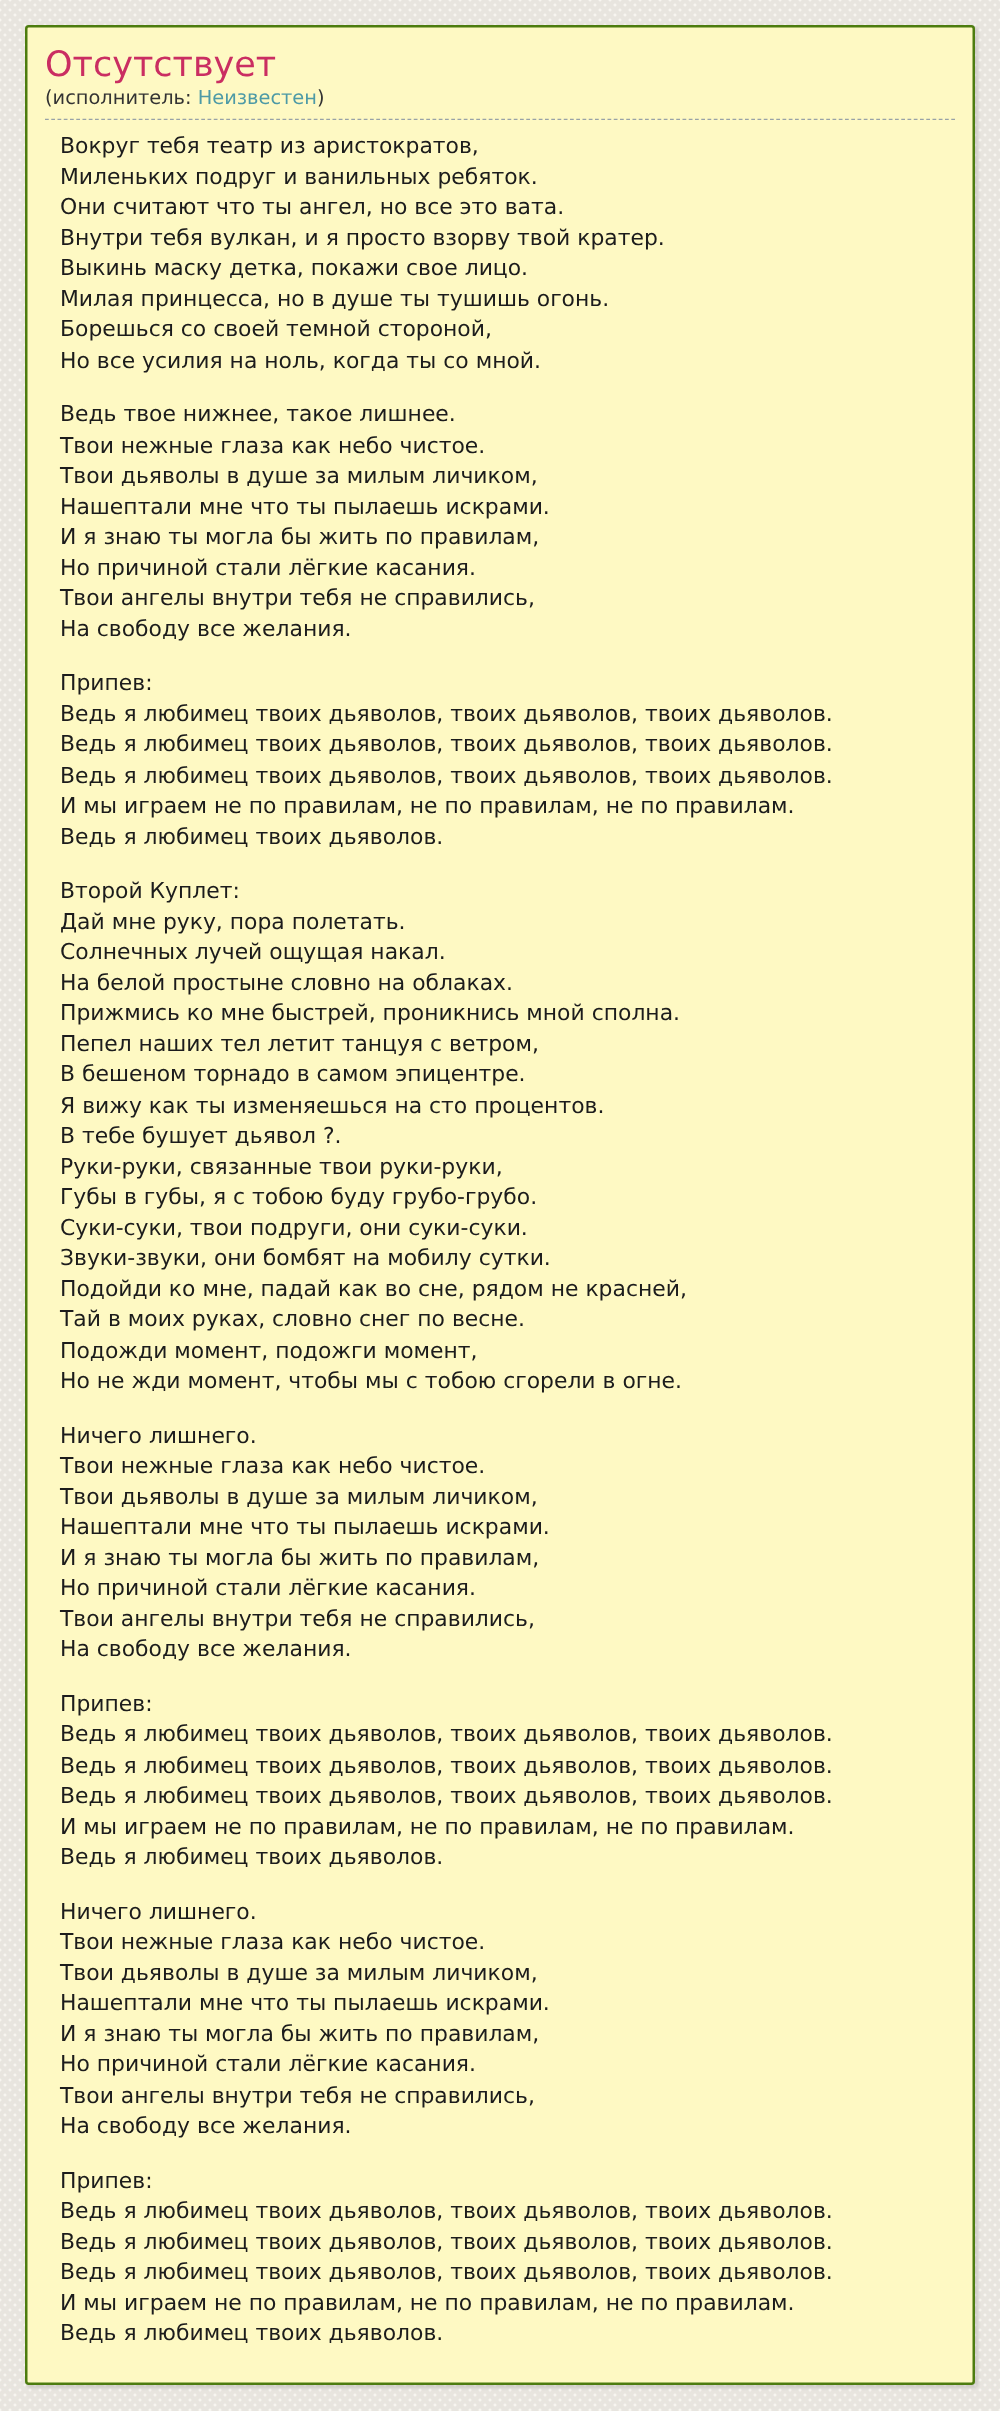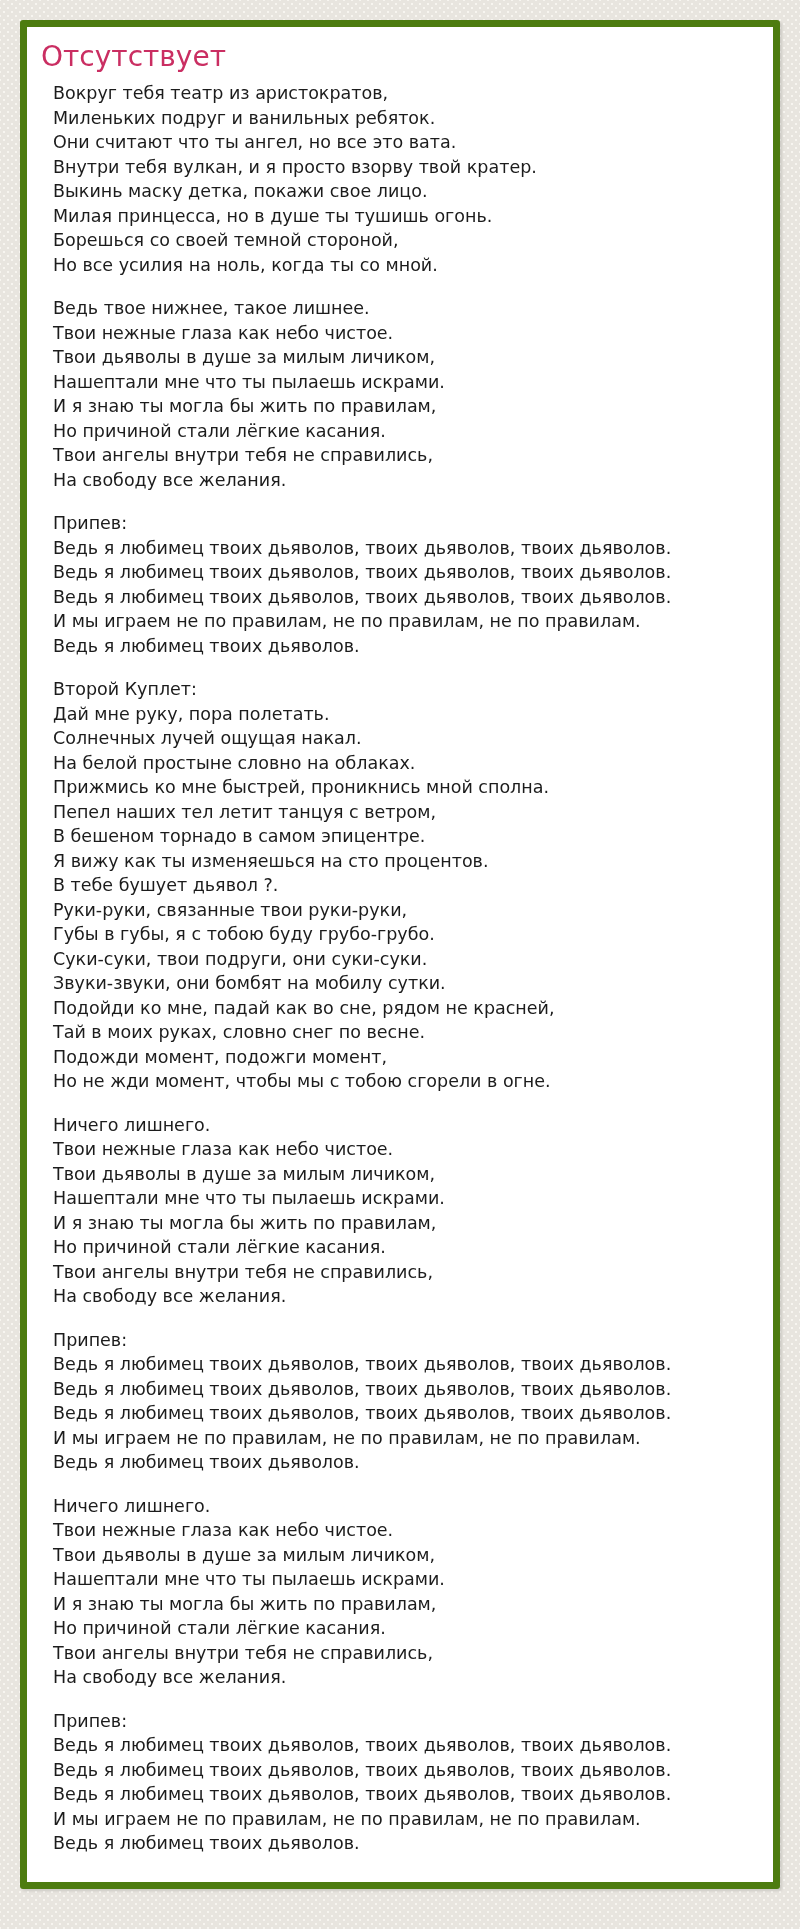--- a/index.html
+++ b/index.html
@@ -10,22 +10,22 @@
     font-family: "DejaVu Sans", "Liberation Sans", sans-serif;
     background-color: #e8e5df;
     background-image:
       radial-gradient(circle, #f7f5f0 1px, rgba(247,245,240,0) 1.4px),
       radial-gradient(circle, #f7f5f0 1px, rgba(247,245,240,0) 1.4px);
     background-size: 8px 8px;
     background-position: 0 0, 4px 4px;
   }
   .card {
     margin: 20px 20px 24px 20px;
-    background: #ffffff;
-    border: 7px solid #4d7c0f;
+    background: #fef9c3;
+    border: 2px solid #4d7c0f;
     border-radius: 3px;
     box-shadow: 2px 2px 3px rgba(0,0,0,0.12);
     padding: 12px 14px 26px 14px;
   }
   h1.song-title {
     margin: 2px 0 0 0;
     font-size: 28px;
     line-height: 1.12;
     font-weight: 400;
     color: #ca2e62;
@@ -50,20 +50,23 @@
     color: #1c1c1c;
   }
   .lyrics p { margin: 0 0 19px 12px; }
   .lyrics p:last-child { margin-bottom: 0; }
 </style>
 </head>
 <body>
 
 <div class="card">
   <h1 class="song-title">Отсутствует</h1>
+  <div class="artist-line">
+    <span>(исполнитель: </span><a>Неизвестен</a><span>)</span>
+  </div>
   <div class="lyrics" id="lyrics">
       <p><span>Вокруг тебя театр из аристократов,</span><br><span>Миленьких подруг и ванильных ребяток.</span><br><span>Они считают что ты ангел, но все это вата.</span><br><span>Внутри тебя вулкан, и я просто взорву твой кратер.</span><br><span>Выкинь маску детка, покажи свое лицо.</span><br><span>Милая принцесса, но в душе ты тушишь огонь.</span><br><span>Борешься со своей темной стороной,</span><br><span>Но все усилия на ноль, когда ты со мной.</span></p>
       <p><span>Ведь твое нижнее, такое лишнее.</span><br><span>Твои нежные глаза как небо чистое.</span><br><span>Твои дьяволы в душе за милым личиком,</span><br><span>Нашептали мне что ты пылаешь искрами.</span><br><span>И я знаю ты могла бы жить по правилам,</span><br><span>Но причиной стали лёгкие касания.</span><br><span>Твои ангелы внутри тебя не справились,</span><br><span>На свободу все желания.</span></p>
       <p><span>Припев:</span><br><span>Ведь я любимец твоих дьяволов, твоих дьяволов, твоих дьяволов.</span><br><span>Ведь я любимец твоих дьяволов, твоих дьяволов, твоих дьяволов.</span><br><span>Ведь я любимец твоих дьяволов, твоих дьяволов, твоих дьяволов.</span><br><span>И мы играем не по правилам, не по правилам, не по правилам.</span><br><span>Ведь я любимец твоих дьяволов.</span></p>
       <p><span>Второй Куплет:</span><br><span>Дай мне руку, пора полетать.</span><br><span>Солнечных лучей ощущая накал.</span><br><span>На белой простыне словно на облаках.</span><br><span>Прижмись ко мне быстрей, проникнись мной сполна.</span><br><span>Пепел наших тел летит танцуя с ветром,</span><br><span>В бешеном торнадо в самом эпицентре.</span><br><span>Я вижу как ты изменяешься на сто процентов.</span><br><span>В тебе бушует дьявол ?.</span><br><span>Руки-руки, связанные твои руки-руки,</span><br><span>Губы в губы, я с тобою буду грубо-грубо.</span><br><span>Суки-суки, твои подруги, они суки-суки.</span><br><span>Звуки-звуки, они бомбят на мобилу сутки.</span><br><span>Подойди ко мне, падай как во сне, рядом не красней,</span><br><span>Тай в моих руках, словно снег по весне.</span><br><span>Подожди момент, подожги момент,</span><br><span>Но не жди момент, чтобы мы с тобою сгорели в огне.</span></p>
       <p><span>Ничего лишнего.</span><br><span>Твои нежные глаза как небо чистое.</span><br><span>Твои дьяволы в душе за милым личиком,</span><br><span>Нашептали мне что ты пылаешь искрами.</span><br><span>И я знаю ты могла бы жить по правилам,</span><br><span>Но причиной стали лёгкие касания.</span><br><span>Твои ангелы внутри тебя не справились,</span><br><span>На свободу все желания.</span></p>
       <p><span>Припев:</span><br><span>Ведь я любимец твоих дьяволов, твоих дьяволов, твоих дьяволов.</span><br><span>Ведь я любимец твоих дьяволов, твоих дьяволов, твоих дьяволов.</span><br><span>Ведь я любимец твоих дьяволов, твоих дьяволов, твоих дьяволов.</span><br><span>И мы играем не по правилам, не по правилам, не по правилам.</span><br><span>Ведь я любимец твоих дьяволов.</span></p>
       <p><span>Ничего лишнего.</span><br><span>Твои нежные глаза как небо чистое.</span><br><span>Твои дьяволы в душе за милым личиком,</span><br><span>Нашептали мне что ты пылаешь искрами.</span><br><span>И я знаю ты могла бы жить по правилам,</span><br><span>Но причиной стали лёгкие касания.</span><br><span>Твои ангелы внутри тебя не справились,</span><br><span>На свободу все желания.</span></p>
       <p><span>Припев:</span><br><span>Ведь я любимец твоих дьяволов, твоих дьяволов, твоих дьяволов.</span><br><span>Ведь я любимец твоих дьяволов, твоих дьяволов, твоих дьяволов.</span><br><span>Ведь я любимец твоих дьяволов, твоих дьяволов, твоих дьяволов.</span><br><span>И мы играем не по правилам, не по правилам, не по правилам.</span><br><span>Ведь я любимец твоих дьяволов.</span></p>
     </div>

